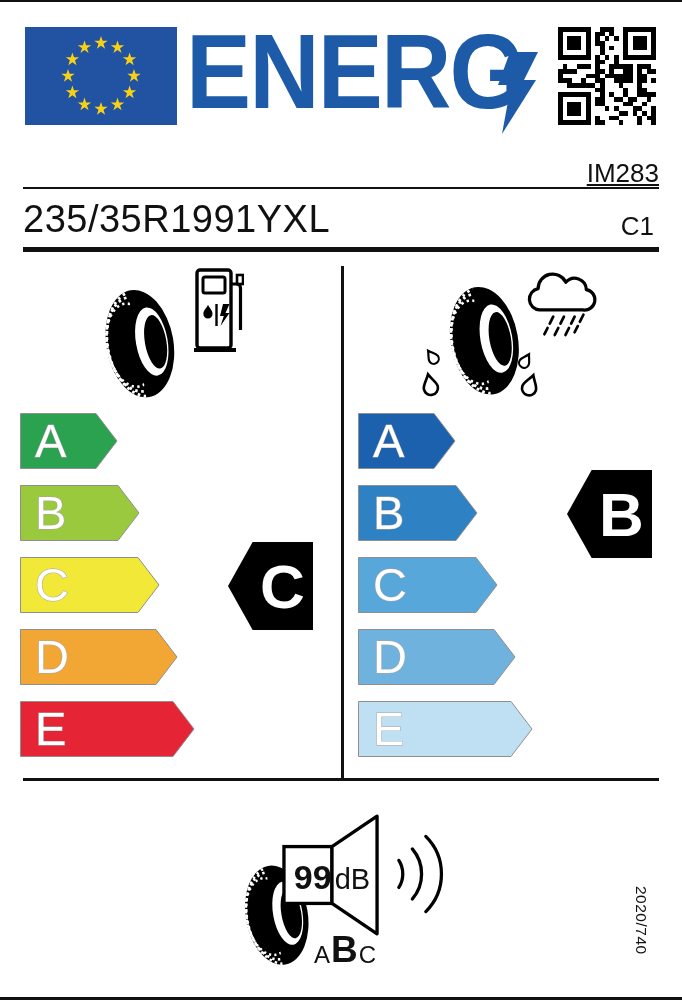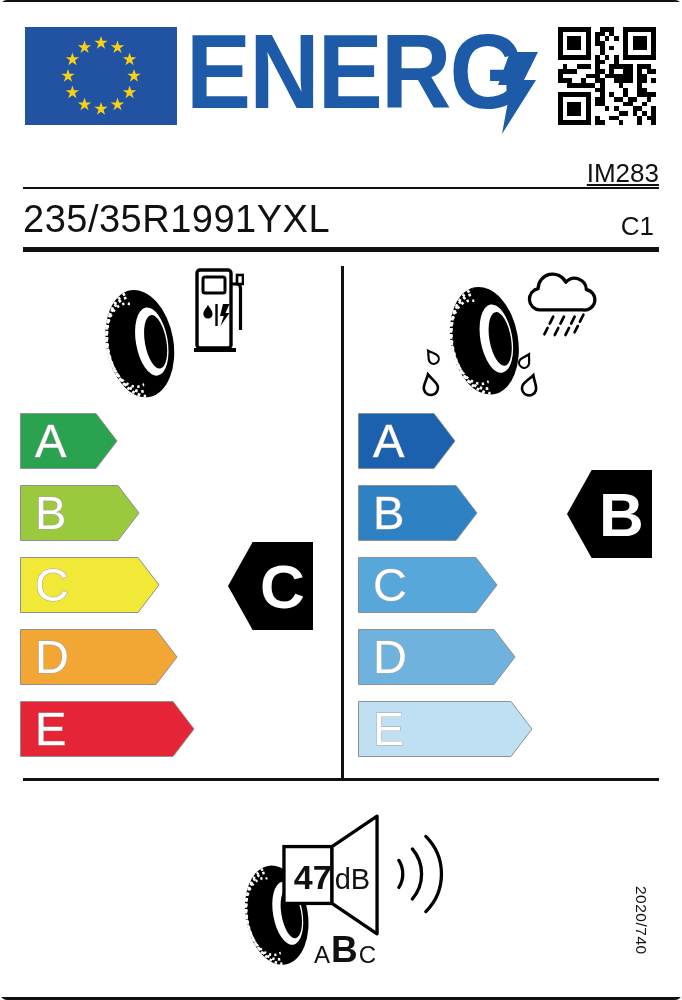--- a/index.html
+++ b/index.html
@@ -1,18 +1,18 @@
 <!DOCTYPE html>
 <html><head>
 <meta charset="utf-8">
 <style>
   html,body{margin:0;padding:0;background:#fff;}
   #label{
     position:relative;width:682px;height:1000px;background:#fff;overflow:hidden;
-    font-family:"Liberation Sans",sans-serif;color:#111;border-radius:7px;
+    font-family:"Liberation Sans",sans-serif;color:#111;
   }
   .abs{position:absolute;}
   .hline{position:absolute;background:#111;}
   
   #energ-text{
     position:absolute;left:186px;top:18px;
     font-size:106px;font-weight:bold;line-height:1;letter-spacing:-2px;
     transform:scaleX(.92);transform-origin:left top;white-space:nowrap;
   }
   
@@ -333,21 +333,21 @@
   <svg class="abs" style="left:236px;top:862px" width="78" height="107" viewBox="0 0 90 124">
       <use href="#tire"></use>
     </svg>
 
   <svg class="abs" style="left:282px;top:814px" width="98" height="122" viewBox="0 0 100 124">
     <rect x="2" y="33" width="49" height="58" fill="#fff" stroke="#000" stroke-width="3.4"></rect>
     <polygon points="51,33 97,2 97,122 51,91" fill="#fff" stroke="#000" stroke-width="3.4" stroke-linejoin="round"></polygon>
   </svg>
 
   <div id="db-text">
-    <span class="val">47</span><span class="unit">dB</span>
+    <span class="val">99</span><span class="unit">dB</span>
   </div>
 
   <svg class="abs" style="left:392px;top:820px" width="58" height="106" viewBox="0 0 60 110">
     <g fill="none" stroke="#000" stroke-width="3.4" stroke-linecap="round">
       <path d="M7,42 a26,26 0 0 1 0,28"></path>
       <path d="M21,30 a40,40 0 0 1 0,52"></path>
       <path d="M35,17 a55,55 0 0 1 0,78"></path>
     </g>
   </svg>
 

